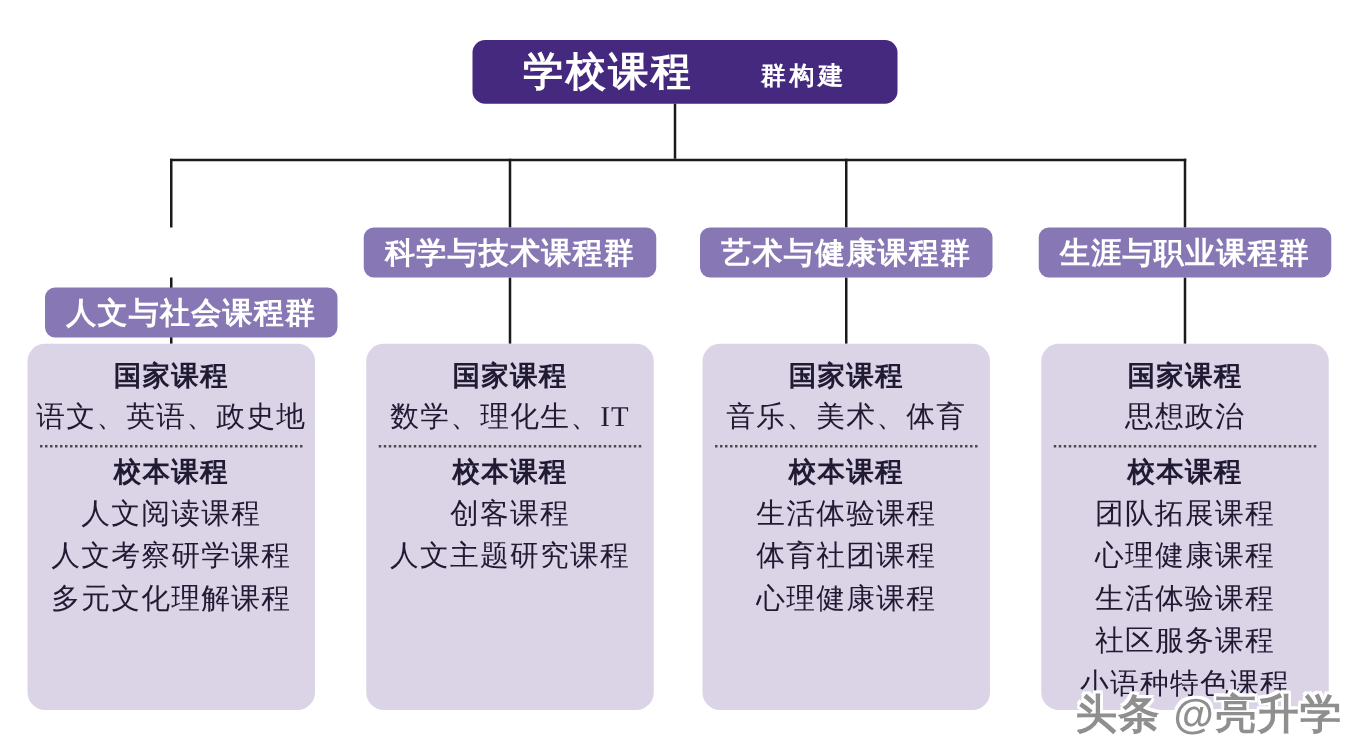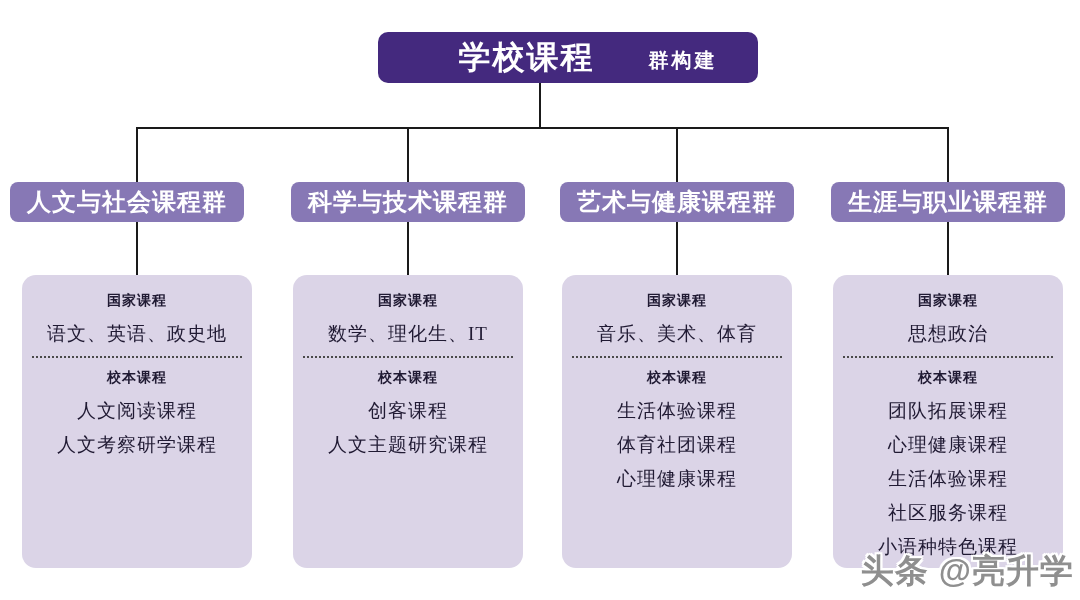--- a/index.html
+++ b/index.html
@@ -12,43 +12,43 @@
   }
   html,body{margin:0;padding:0;background:#fff;}
   .canvas{
     position:relative;width:1080px;height:600px;background:#fff;overflow:hidden;
     font-family:"Liberation Serif", serif;
   }
   
   .root-box{
     position:absolute;left:378px;top:32px;width:340px;height:51px;
     background:var(--root-box);border-radius:10px;color:#fff;
-    display:flex;align-items:center;justify-content:center;gap:10px;padding-left:40px;
+    display:flex;align-items:center;justify-content:center;gap:10px;
   }
   .root-title{font-size:32px;font-weight:bold;letter-spacing:2px;font-family:"Liberation Serif", serif;}
   .root-subtitle{font-size:20px;font-weight:bold;letter-spacing:3px;padding-top:6px;margin-left:44px;}
   
   .line{position:absolute;background:var(--connector);}
   .v{width:2px;}
   .h{height:2px;}
   
   .branch-box{
     position:absolute;top:182px;width:234px;height:40px;
     background:var(--branch-box);border-radius:8px;color:#fff;
     font-family:"Liberation Sans", sans-serif;font-weight:bold;font-size:24px;
     display:flex;align-items:center;justify-content:center;letter-spacing:1px;
   }
   
   .panel{
     position:absolute;top:275px;width:230px;height:293px;
     background:var(--panel-bg);border-radius:14px;color:var(--panel-text);
     text-align:center;padding-top:10px;box-sizing:border-box;
   }
-  .sec-title{font-size:14px;font-weight:bold;line-height:32px;letter-spacing:1px;}
-  .course-line{font-size:19px;line-height:34px;letter-spacing:1px;}
+  .sec-title{font-size:22px;font-weight:bold;line-height:32px;letter-spacing:1px;}
+  .course-line{font-size:23px;line-height:34px;letter-spacing:1px;}
   .divider{border-top:2px dotted #4a4a4a;margin:5px 10px 4px 10px;height:0;}
   
   .watermark{
     position:absolute;right:6px;bottom:6px;
     font-family:"Liberation Sans", sans-serif;font-weight:bold;font-size:33px;
     color:var(--watermark-text);letter-spacing:1px;
     text-shadow:
       -2px -2px 0 #fff, 2px -2px 0 #fff, -2px 2px 0 #fff, 2px 2px 0 #fff,
       0 -2px 0 #fff, 0 2px 0 #fff, -2px 0 0 #fff, 2px 0 0 #fff;
   }
@@ -67,32 +67,33 @@
   <div class="line h" style="left:136px;top:127px;width:813px;"></div>
   <div class="line v" style="left:136px;top:127px;height:55px;"></div>
   <div class="line v" style="left:407px;top:127px;height:55px;"></div>
   <div class="line v" style="left:676px;top:127px;height:55px;"></div>
   <div class="line v" style="left:947px;top:127px;height:55px;"></div>
   <div class="line v" style="left:136px;top:222px;height:53px;"></div>
   <div class="line v" style="left:407px;top:222px;height:53px;"></div>
   <div class="line v" style="left:676px;top:222px;height:53px;"></div>
   <div class="line v" style="left:947px;top:222px;height:53px;"></div>
 
-  <div class="branch-box" style="left:10px;">人文与社会课程群</div>
+  <div class="branch-box" style="left:36px;margin-top:48px;">人文与社会课程群</div>
   <div class="branch-box" style="left:291px;">科学与技术课程群</div>
   <div class="branch-box" style="left:560px;">艺术与健康课程群</div>
   <div class="branch-box" style="left:831px;">生涯与职业课程群</div>
 
   <div class="panel" style="left:22px;">
     <div class="sec-title">国家课程</div>
     <div class="course-line">语文、英语、政史地</div>
     <div class="divider"></div>
     <div class="sec-title">校本课程</div>
     <div class="course-line">人文阅读课程</div>
     <div class="course-line">人文考察研学课程</div>
+    <div class="course-line">多元文化理解课程</div>
   </div>
 
   <div class="panel" style="left:293px;">
     <div class="sec-title">国家课程</div>
     <div class="course-line">数学、理化生、IT</div>
     <div class="divider"></div>
     <div class="sec-title">校本课程</div>
     <div class="course-line">创客课程</div>
     <div class="course-line">人文主题研究课程</div>
   </div>

